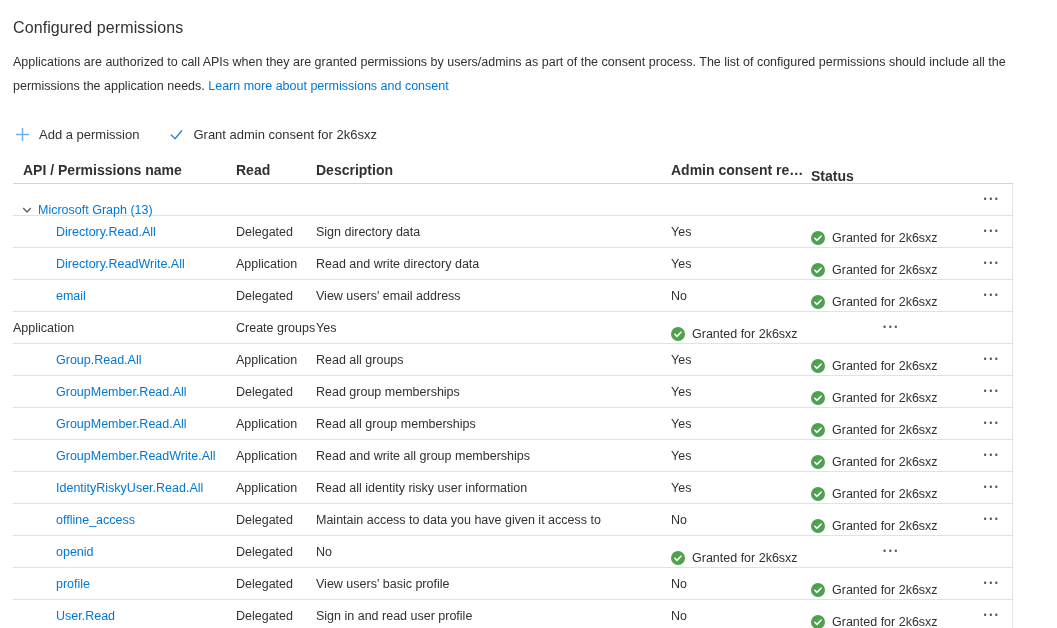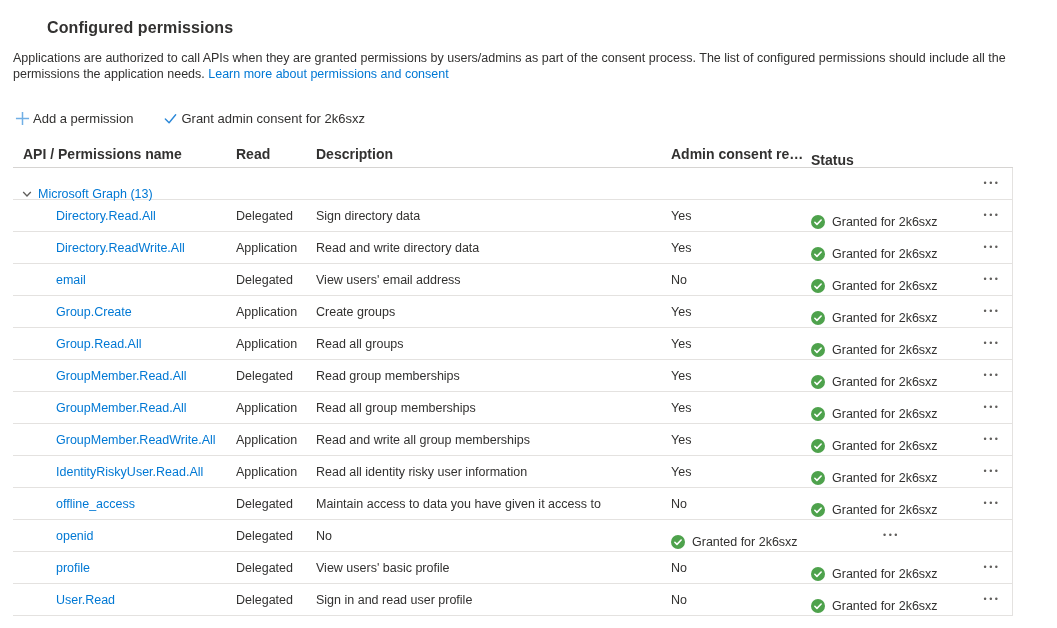--- a/index.html
+++ b/index.html
@@ -8,26 +8,26 @@
     --border:#e4e2e0; --header-border:#d6d4d2; --bg:#ffffff;
   }
   *{box-sizing:border-box; margin:0; padding:0;}
   body{
     background:var(--bg);
     font-family:"Liberation Sans","DejaVu Sans",sans-serif;
     color:var(--text);
     width:1057px; height:628px; overflow:hidden;
   }
   .page{padding:19px 14px 0 13px;}
-  .page-title{font-size:16px; font-weight:700; color:var(--text); letter-spacing:.1px;margin-left:34px;}
-  .desc{margin-top:13px; font-size:12.5px; line-height:16px; max-width:1008px; color:var(--text);}
+  .page-title{font-size:16px; font-weight:400; color:var(--text); letter-spacing:.1px;}
+  .desc{margin-top:13px; font-size:12.5px; line-height:24px; max-width:1008px; color:var(--text);}
   .desc a{color:var(--link); text-decoration:none; cursor:pointer;}
   .toolbar{margin-top:21px; display:flex; align-items:center; gap:26px; height:30px;}
   .cmd-btn{
-    display:flex; align-items:center; gap:3px;
+    display:flex; align-items:center; gap:9px;
     background:none; border:none; cursor:pointer;
     font-family:inherit; font-size:13px; color:var(--text); padding:4px 2px;
   }
   .cmd-btn svg{display:block;}
   .table{margin-top:7px; width:1000px; font-size:12.5px;}
   .tr{
     display:grid;
     grid-template-columns:223px 80px 355px 140px 1fr 40px;
     align-items:center;
   }
@@ -165,23 +165,20 @@
         </svg>
       </span>
       <span class="status-text">Granted for 2k6sxz</span>
     </div>
     <div class="td col-actions">
       <button class="ellipsis-btn">•••</button>
     </div>
   </div>
 
   <div class="tr perm-row">
-    <div class="td col-name">
-      <a class="perm-link">Group.Create</a>
-    </div>
     <div class="td col-type">Application</div>
     <div class="td col-desc">Create groups</div>
     <div class="td col-admin">Yes</div>
     <div class="td col-status">
       <span class="status-icon">
         <svg width="14" height="14" viewBox="0 0 16 16">
           <circle cx="8" cy="8" r="8" fill="var(--granted-green)"></circle>
           <path d="M4.4 8.3l2.4 2.4 4.8-5" stroke="#ffffff" stroke-width="1.8" fill="none" stroke-linecap="round" stroke-linejoin="round"></path>
         </svg>
       </span>

